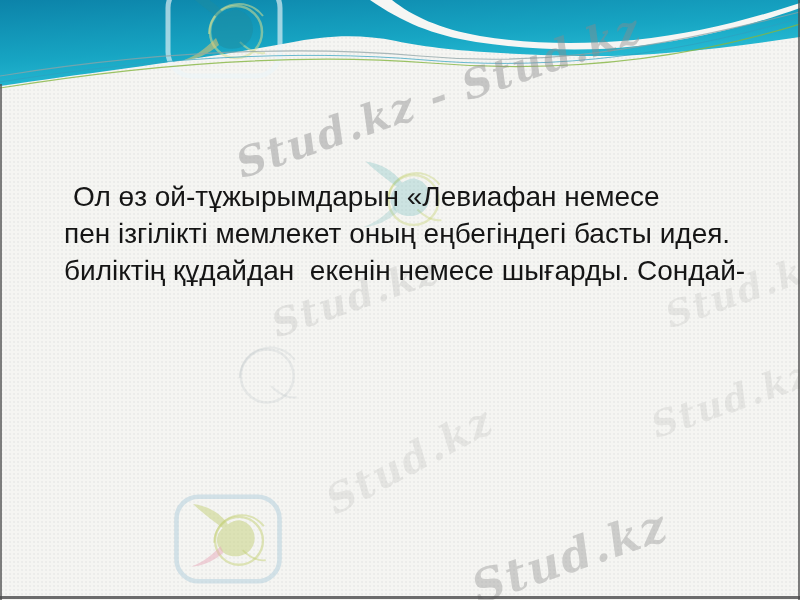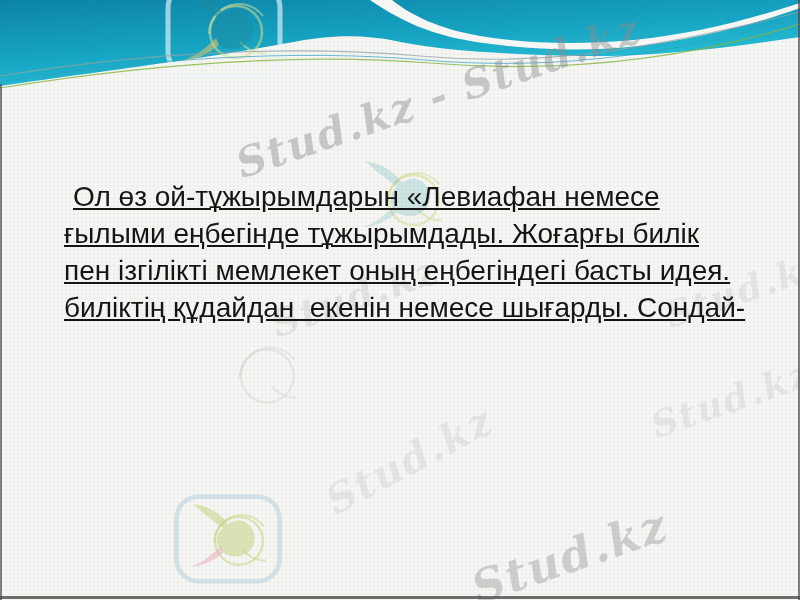--- a/index.html
+++ b/index.html
@@ -24,21 +24,21 @@
     letter-spacing:2px; transform-origin:center;
   }
   .wm1 { left:226px; top:72px;  font-size:41px; color:rgba(138,138,138,.44); transform:rotate(-19deg); }
   .wm2 { left:268px; top:274px; font-size:38px; color:rgba(115,115,115,.14); transform:rotate(-19deg); }
   .wm3 { left:662px; top:268px; font-size:36px; color:rgba(115,115,115,.12); transform:rotate(-19deg); }
   .wm4 { left:648px; top:378px; font-size:36px; color:rgba(115,115,115,.12); transform:rotate(-19deg); }
   .wm5 { left:468px; top:530px; font-size:45px; color:rgba(120,120,120,.32); transform:rotate(-19deg); }
   .wm6 { left:318px; top:436px; font-size:40px; color:rgba(120,120,120,.13); transform:rotate(-28deg); }
   .body-text {
     position:absolute; z-index:5; left:64px; top:178px; width:700px;
-    font-size:28px; line-height:37px; color:#151515;text-decoration:underline;
+    font-size:28px; line-height:37px; color:#151515;
   }
   .body-text .line { white-space:pre; }
   .body-text .line:first-child { text-indent:9px; }
   .edge { position:absolute; z-index:6; background:#4a4a4a; }
   .edge-left   { left:0; top:84px; bottom:0; width:2px; opacity:.7; }
   .edge-right  { right:0; top:0; bottom:0; width:2px; opacity:.7; }
   .edge-bottom { left:0; right:0; bottom:1px; height:3px; opacity:.8; }
   .defs-holder { position:absolute; width:0; height:0; overflow:hidden; }
 </style>
 </head>
@@ -104,21 +104,20 @@
 
   <div class="wm wm1">Stud.kz - Stud.kz</div>
   <div class="wm wm2">Stud.kz</div>
   <div class="wm wm3">Stud.kz</div>
   <div class="wm wm4">Stud.kz</div>
   <div class="wm wm6">Stud.kz</div>
   <div class="wm wm5">Stud.kz</div>
 
   <div class="body-text">
     <div class="line">Ол өз ой-тұжырымдарын «Левиафан немесе</div>
-    <div class="line">ғылыми еңбегінде тұжырымдады. Жоғарғы билік</div>
     <div class="line">пен ізгілікті мемлекет оның еңбегіндегі басты идея.</div>
     <div class="line">биліктің құдайдан  екенін немесе шығарды. Сондай-</div>
   </div>
 
   <div class="edge edge-left"></div>
   <div class="edge edge-right"></div>
   <div class="edge edge-bottom"></div>
 
 </div>
 

